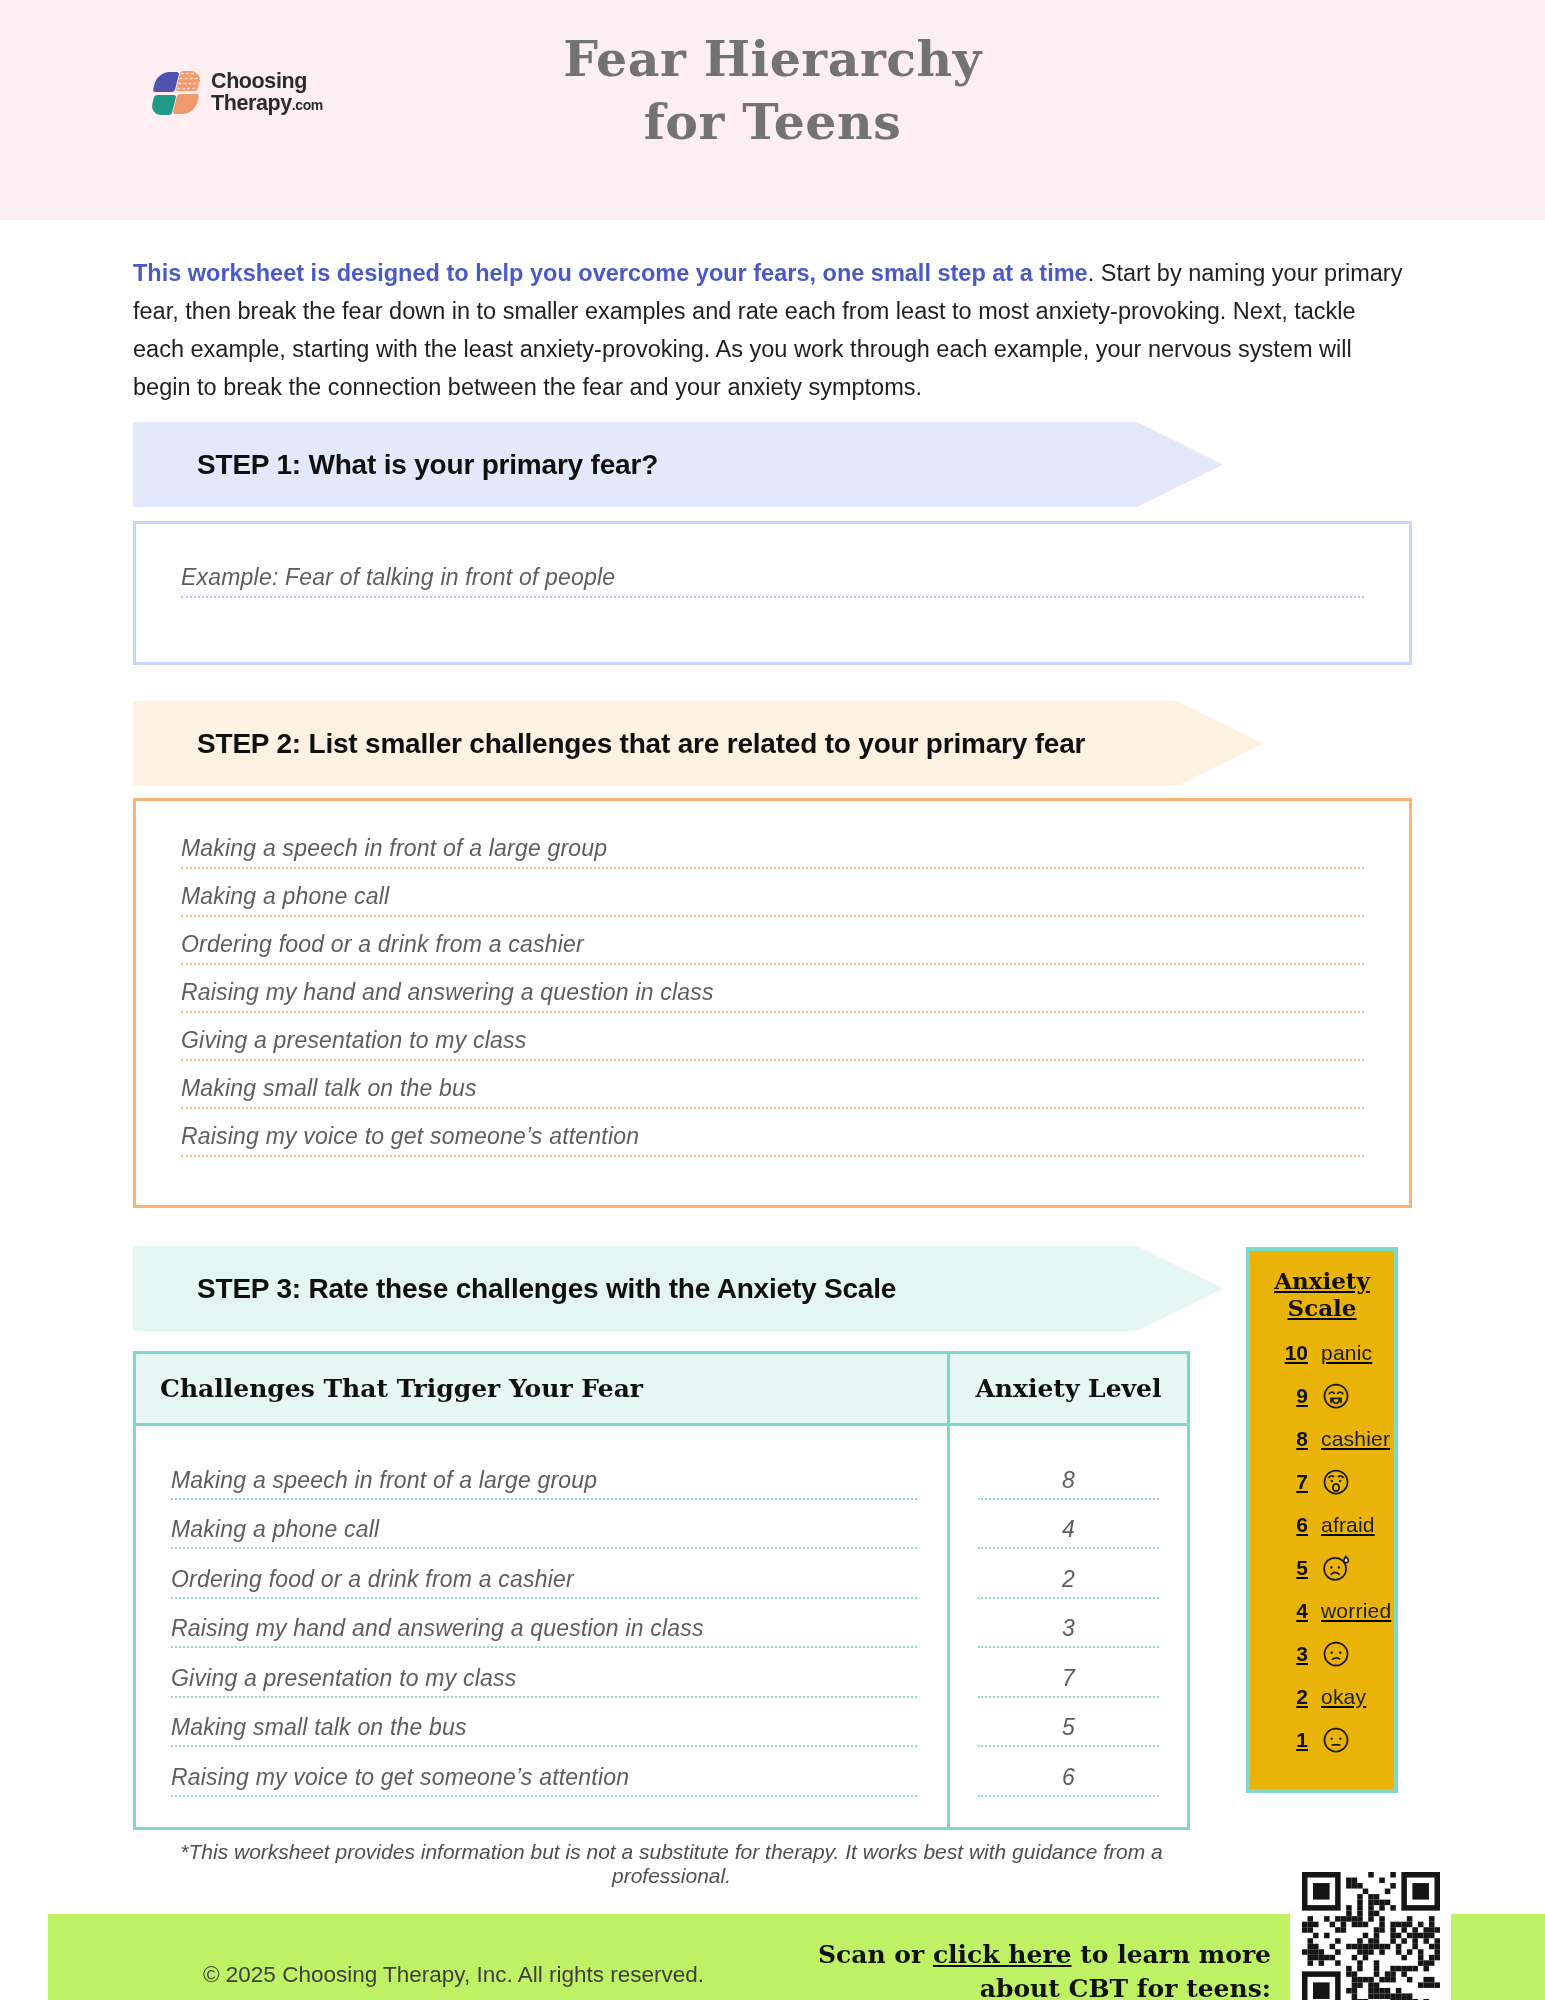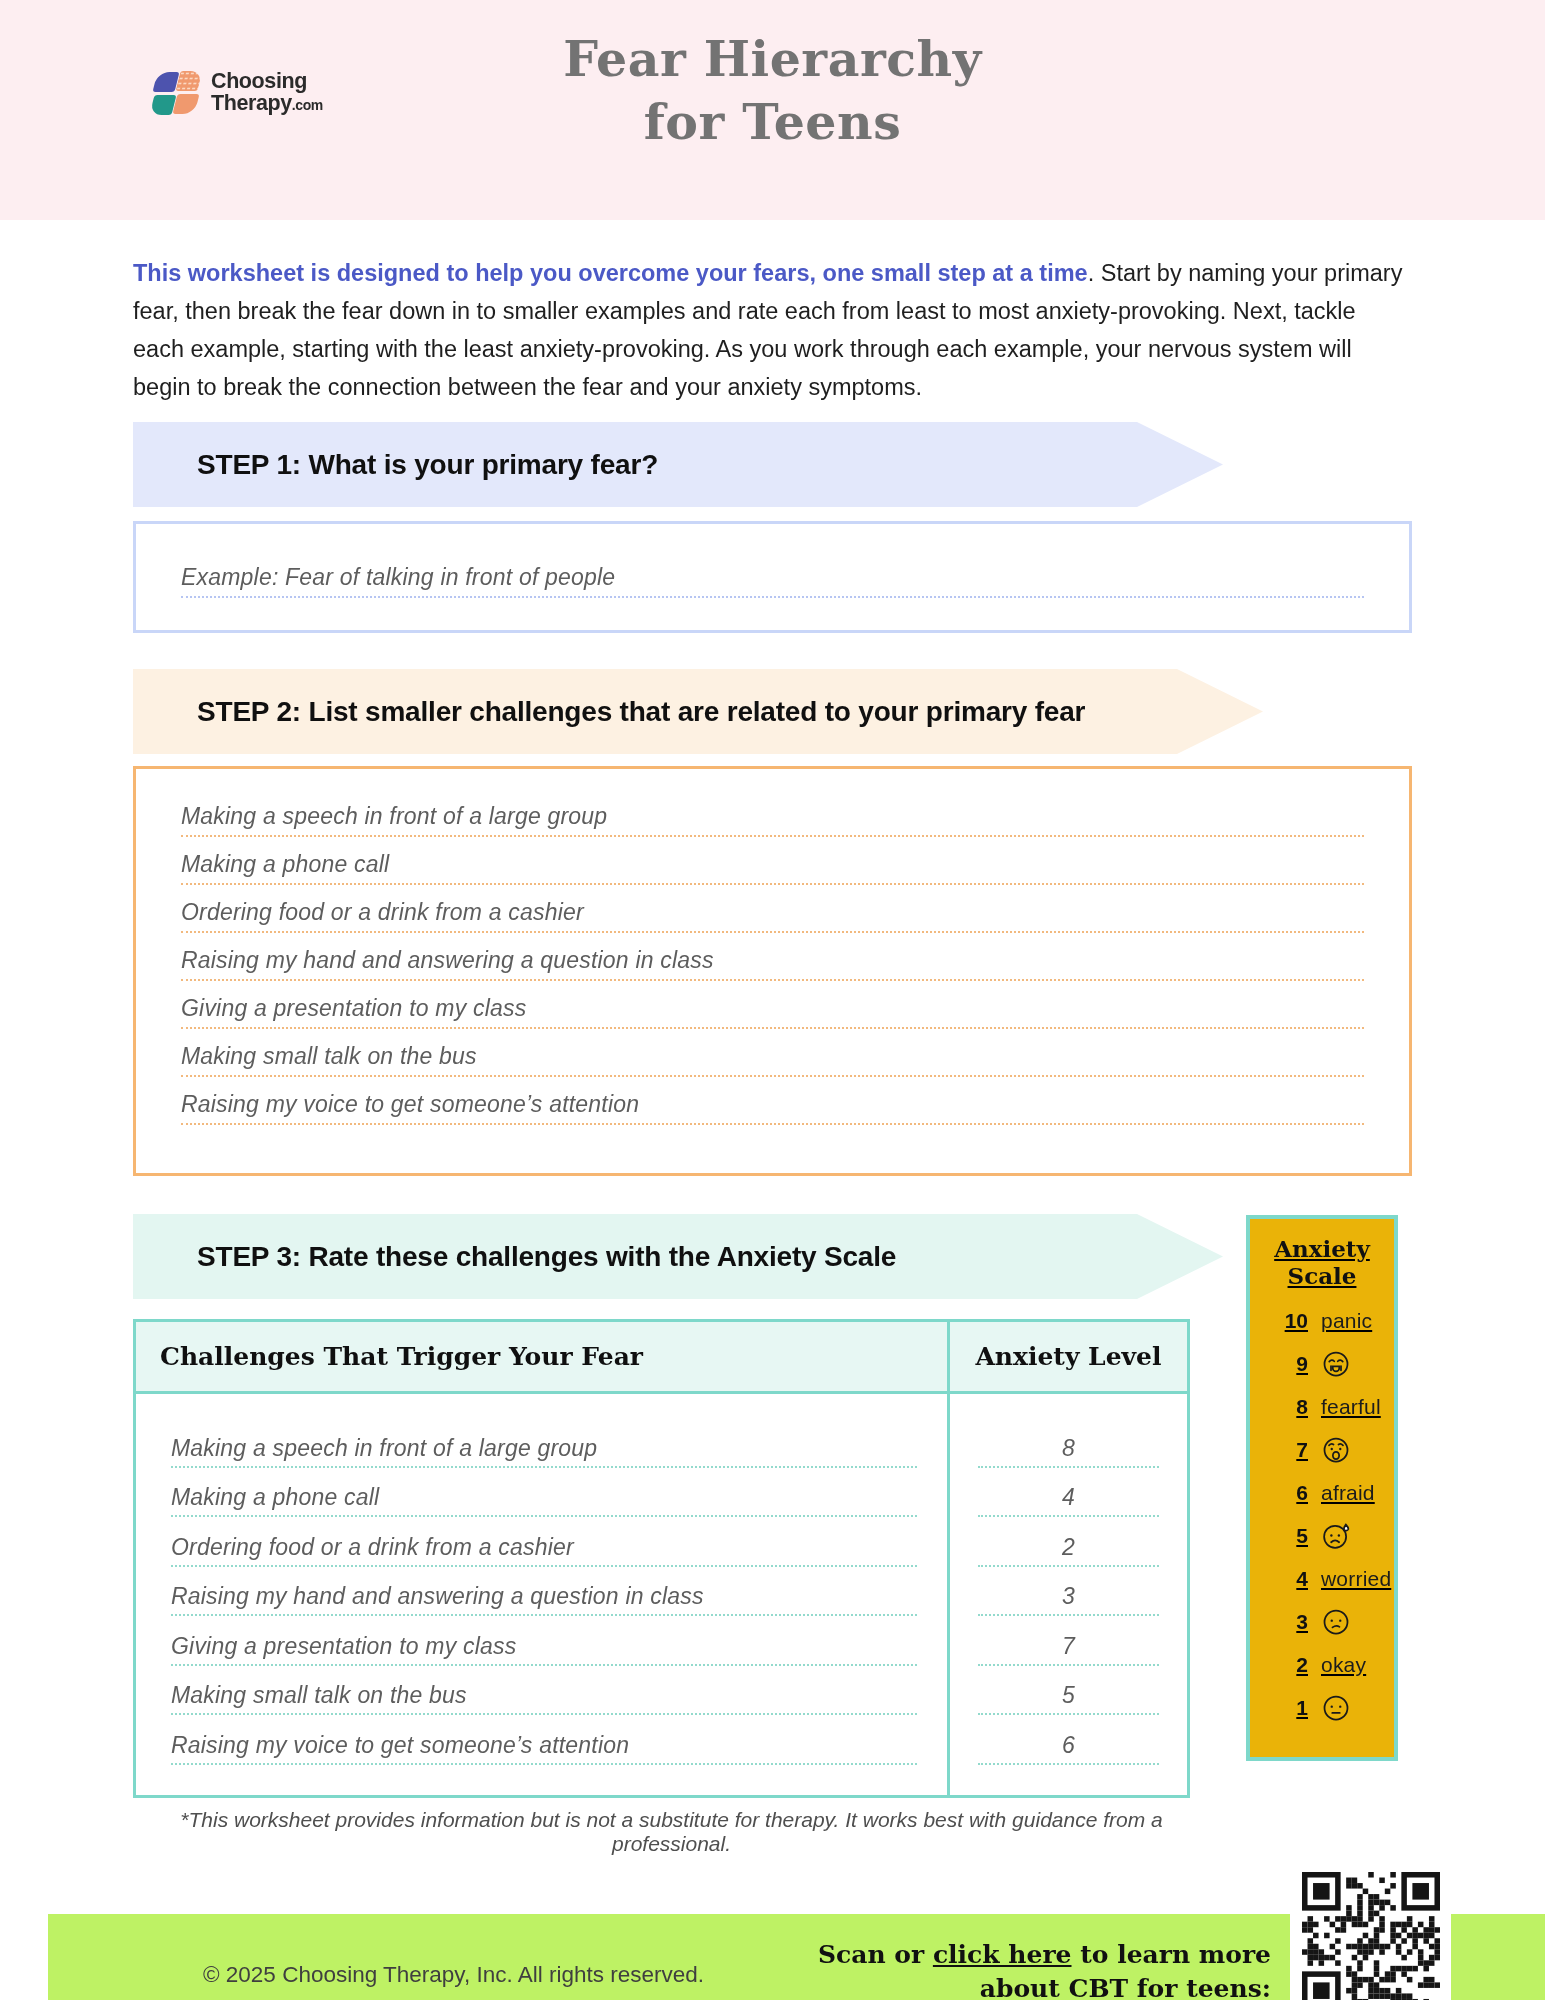--- a/index.html
+++ b/index.html
@@ -29,21 +29,21 @@
   
   .banner { margin-left:133px; height:85px; display:flex; align-items:center; padding-left:64px;
             clip-path:polygon(0 0, calc(100% - 86px) 0, 100% 50%, calc(100% - 86px) 100%, 0 100%); }
   .banner h2 { font-size:28px; font-weight:bold; color:#101010; letter-spacing:-0.2px; }
   .banner-step1 { margin-top:16px; width:1090px; background:#e3e8fb; }
   .banner-step2 { margin-top:36px; width:1130px; background:#fdf1e2; }
   .banner-step3 { margin-top:38px; width:1090px; background:#e3f6f1; }
 
   
   .box { margin:14px 133px 0 133px; border:3px solid #c9d6f8; }
-  .box-step1 { height:112px; padding:40px 45px 0 45px; }
+  .box-step1 { height:144px; padding:40px 45px 0 45px; }
   .box-step2 { margin-top:12px; border-color:#f6b671; padding:34px 45px 48px 45px; }
   .entry-row { margin-bottom:14px; }
   .entry-row:last-child { margin-bottom:0; }
   .entry-row .write-line { display:block; width:100%; border-bottom:2px dotted #b6c5f2; padding-bottom:5px; }
   .box-step2 .write-line { border-bottom-color:#f2b97e; }
   .hand { font-style:italic; color:#5d5d5d; font-size:23px; letter-spacing:0.2px; }
 
   
   .step3 { position:relative; }
 
@@ -223,21 +223,21 @@
               <path d="M6.6,10.1 q2,-2.4 4,-0.3"></path>
                 <path d="M13.4,9.8 q2,-2.1 4,0.3"></path>
               <path d="M9.4,13.8 h5.2 v1.5 a2.6,2.6 0 0 1 -5.2,0 z"></path>
               <path d="M8,13.6 v3.4"></path>
                 <path d="M16,13.6 v3.4"></path>
             </svg>
           </span>
         </div>
         <div class="scale-row">
           <span class="scale-num">8</span>
-          <span class="scale-label">fearful</span>
+          <span class="scale-label">cashier</span>
         </div>
         <div class="scale-row">
           <span class="scale-num">7</span>
           <span class="scale-face">
             <svg viewBox="0 0 24 24" width="30" height="30" fill="none" stroke="#1a1a1a" stroke-width="1.4" stroke-linecap="round">
               <circle cx="12" cy="12" r="9.2"></circle>
               <path d="M6.4,8.3 q1.8,-1.9 3.6,-0.7"></path>
                 <path d="M14,7.6 q1.8,-1.2 3.6,0.7"></path>
               <circle cx="8.6" cy="11.2" r="0.95" fill="#1a1a1a" stroke="none"></circle>
               <circle cx="15.4" cy="11.2" r="0.95" fill="#1a1a1a" stroke="none"></circle>

